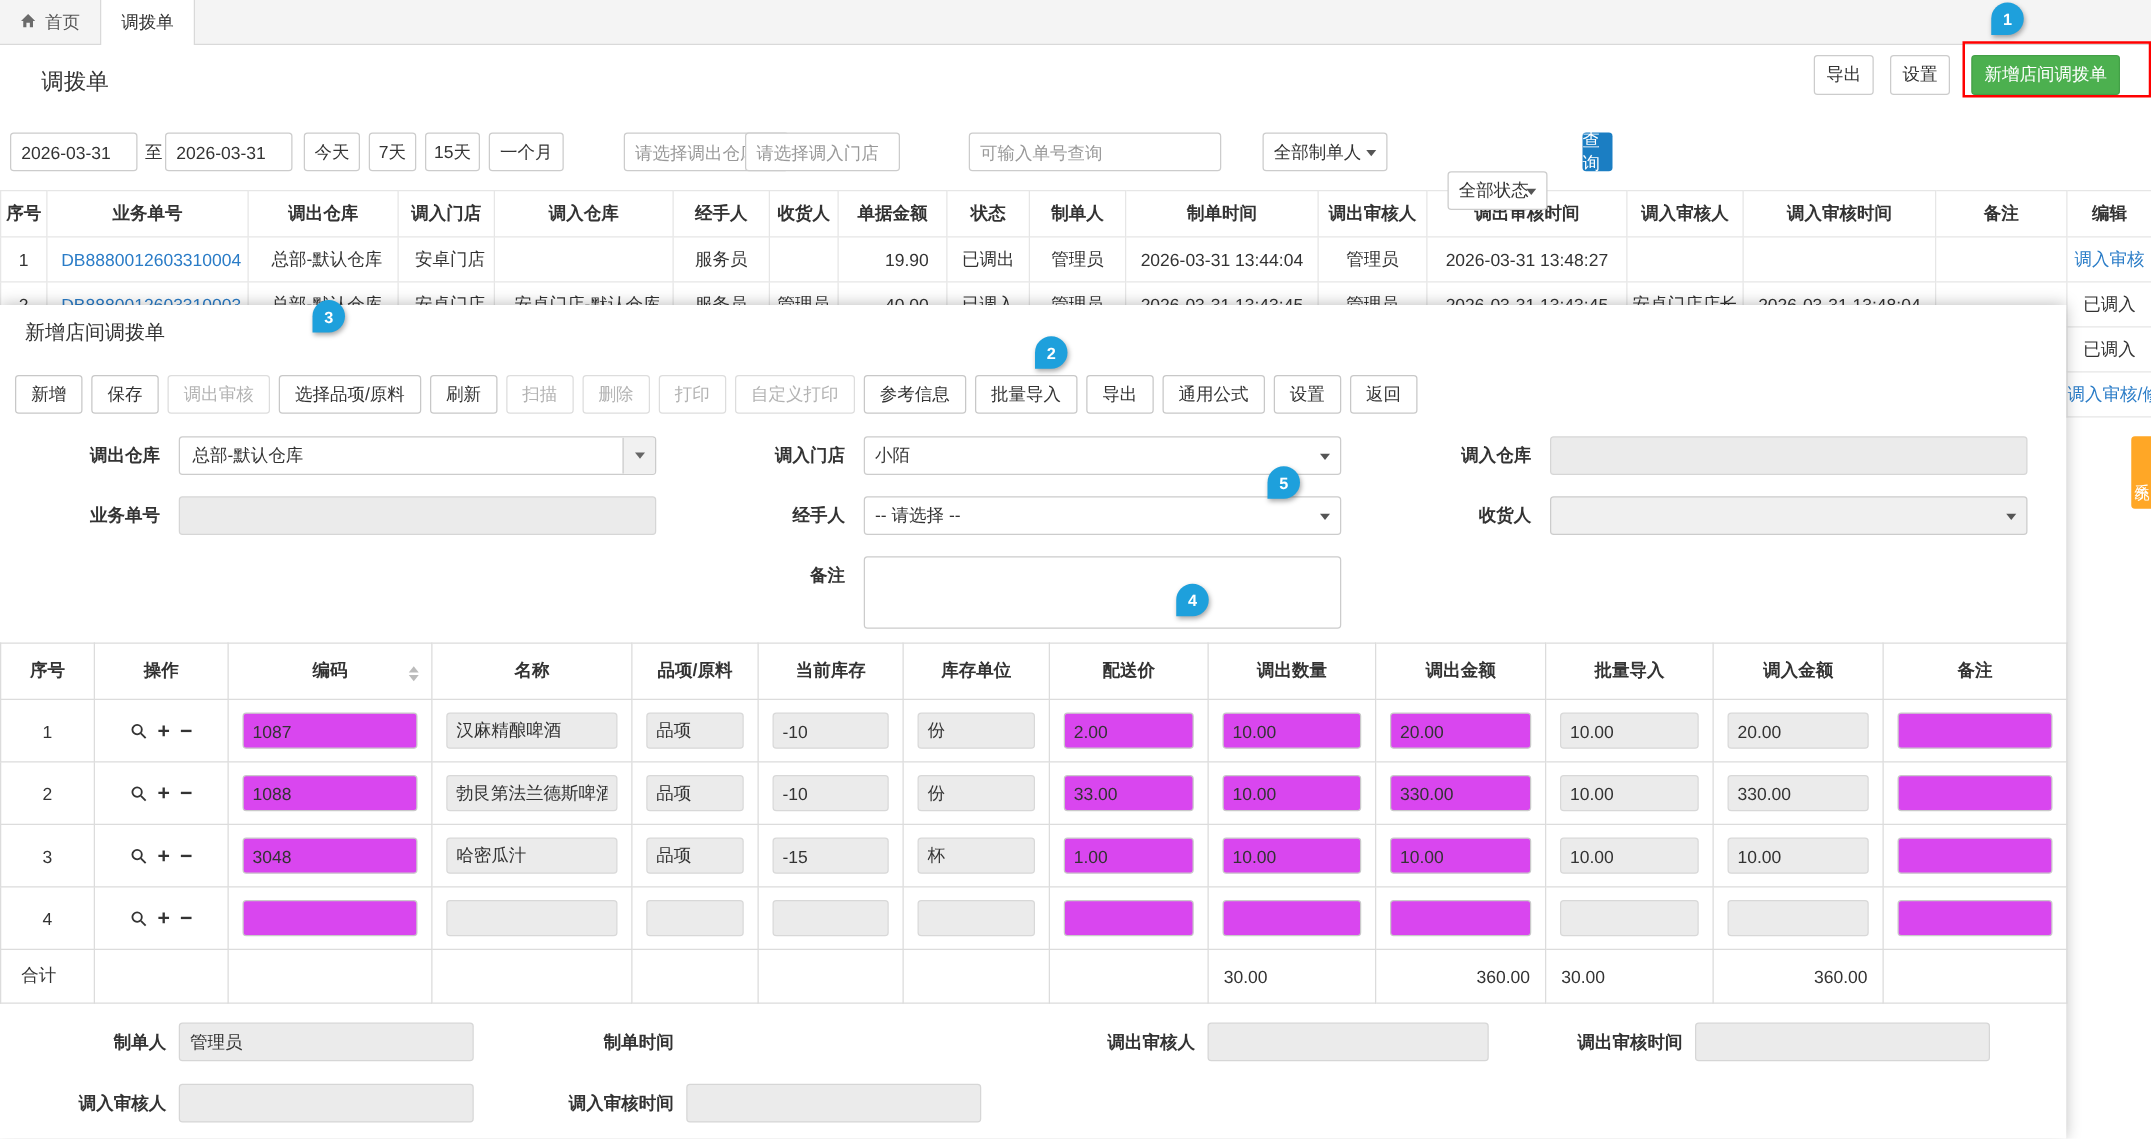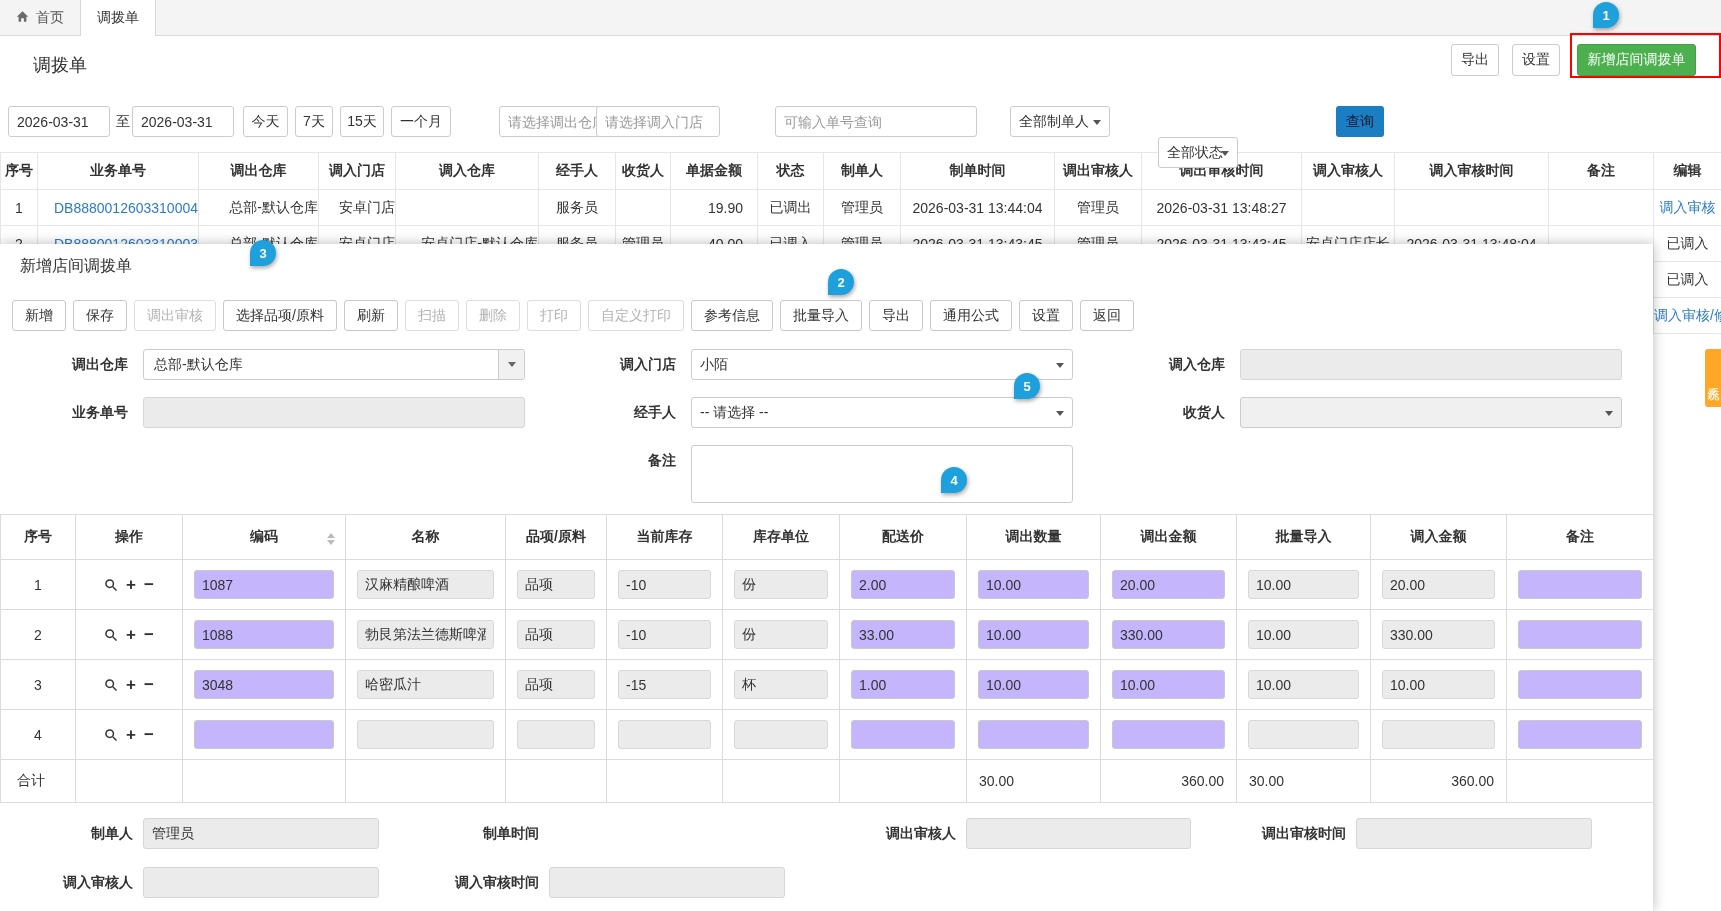--- a/index.html
+++ b/index.html
@@ -34,32 +34,32 @@
 #f-date-to{left:132px;width:102px}
 #f-today{left:243px;width:45px}
 #f-7d{left:295px;width:38px}
 #f-15d{left:340px;width:44px}
 #f-1m{left:391px;width:60px}
 #f-outwh{left:499px;width:132px}
 #f-instore{left:596px;width:124px}
 #f-orderno{left:775px;width:202px}
 #f-maker{left:1010px;width:100px}
 #f-status{left:1158px;width:80px}
-#btn-search{left:1336px;width:48px;background:#1b7ec3;border-color:#1b7ec3;color:#0f172a}
+#btn-search{left:1266px;width:24px;background:#1b7ec3;border-color:#1b7ec3;color:#ffffff}
 .sel{position:relative;border:1px solid #ccc;border-radius:3px;background:#fff;line-height:29px;
  padding:0 22px 0 8px;white-space:nowrap;overflow:hidden;height:31px;cursor:pointer}
 .sel::after{content:"";position:absolute;right:8px;top:13px;border:4px solid transparent;border-top:5px solid #555}
 .sel.gray{background:#f0f0f0}
 
 
 .orders{width:1721px;border-collapse:collapse;table-layout:fixed}
 .orders th,.orders td{border:1px solid #e6e6e6;white-space:nowrap;overflow:hidden}
 .orders th{height:37px;font-weight:bold;background:#fff}
 .orders td{height:36px;text-align:center}
-.orders td.l{text-align:right;padding-left:6px}
+.orders td.l{text-align:center;padding-left:6px}
 .orders td.r{text-align:right;padding-right:14px}
 .link{color:#2a7cc7;cursor:pointer}
 
 
 .side-tab{position:absolute;left:1705px;top:349px;width:16px;height:58px;background:#ffa726;color:#fff;
  z-index:20;writing-mode:vertical-rl;text-orientation:upright;font-size:12px;display:flex;align-items:center;
  justify-content:center;border-radius:3px 0 0 3px;overflow:hidden;cursor:pointer}
 
 
 .dialog{position:absolute;left:0;top:244px;width:1653px;height:667px;background:#fff;z-index:10;
@@ -84,21 +84,21 @@
 .rin{width:346px;height:31px;background:#ebebeb;border:1px solid #d6d6d6;border-radius:3px;padding:0 8px}
 .browse{width:34px;height:31px;border:1px solid #ccc;border-radius:3px;background:#fff;color:#555;cursor:pointer}
 .remark{width:382px;height:58px;border:1px solid #ccc;border-radius:3px;resize:none;padding:6px 8px}
 
 
 .items{position:absolute;left:0;top:270px;width:1653px;border-collapse:collapse;table-layout:fixed}
 .items th,.items td{border:1px solid #dcdcdc;text-align:center;white-space:nowrap;overflow:hidden}
 .items th{height:45px;font-weight:bold;position:relative}
 .items td{height:50px}
 .items tr.total td{height:43px}
-.cin{width:calc(100% - 22px);height:29px;border:1px solid #c9c9c9;border-radius:3px;padding:0 7px;background:#c4b5fd}
+.cin{width:calc(100% - 22px);height:29px;border:1px solid #c9c9c9;border-radius:3px;padding:0 7px;background:#d946ef}
 .cin.ro{background:#ebebeb;border-color:#d8d8d8}
 .ops{display:flex;align-items:center;justify-content:center;gap:8px}
 .op{cursor:pointer;display:flex;align-items:center}
 .plus,.minus{font-weight:bold;font-size:17px;line-height:1}
 .sort{position:absolute;right:10px;top:14px;display:flex;flex-direction:column;gap:2px}
 .sort i{width:0;height:0;border:4px solid transparent;display:block}
 .sort .up{border-bottom:5px solid #bbb}
 .sort .dn{border-top:5px solid #bbb}
 .tlb{text-align:left !important;padding-left:16px}
 .tl{text-align:left !important;padding-left:12px}

